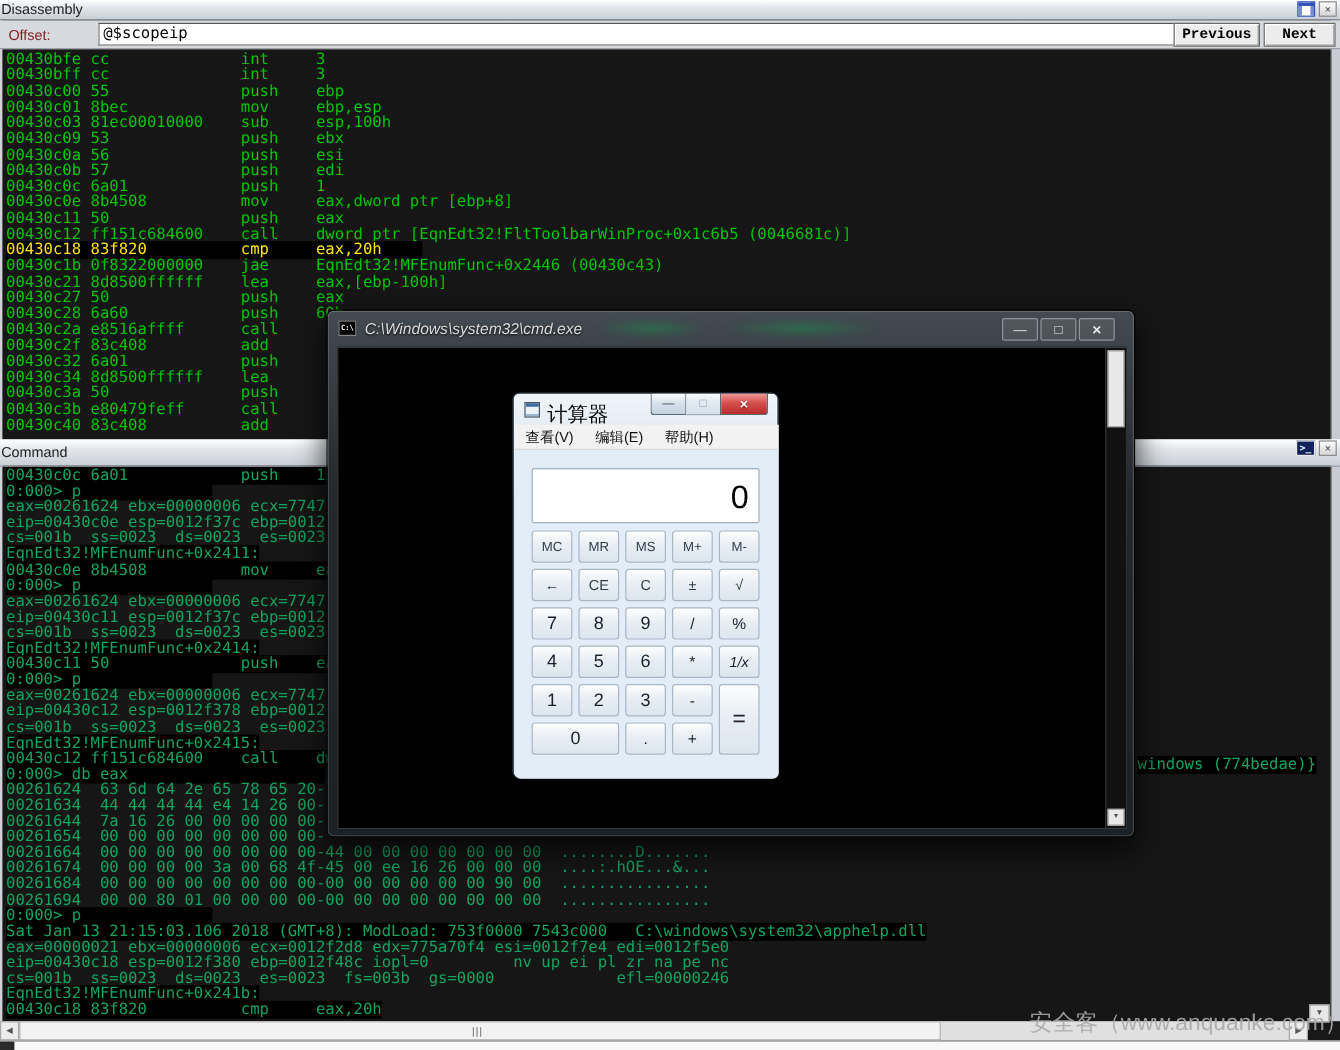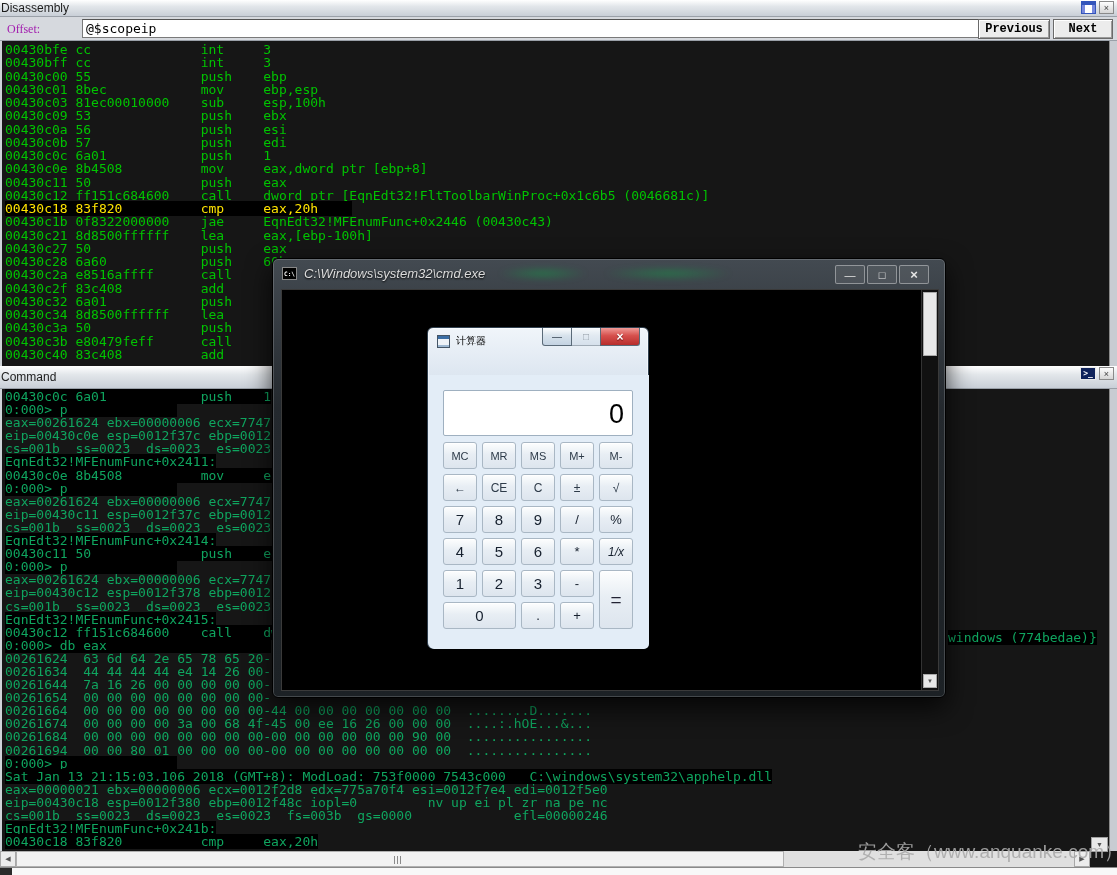--- a/index.html
+++ b/index.html
@@ -17,21 +17,21 @@
   .hdr-btn{width:15px;height:13px;background:linear-gradient(#fdfdfd,#d6d6d6);border:1px solid #8a8a8a;
       display:flex;align-items:center;justify-content:center;font-size:9px;color:#444;box-sizing:border-box;}
   .dash-icon{width:15px;height:13px;background:#fff;border:1px solid #3355bb;box-sizing:border-box;
       box-shadow:inset 0 3px 0 #3355bb, inset 3px 0 0 #7788dd, inset -3px 0 0 #7788dd;}
   .term-icon{width:16px;height:13px;background:#10235a;border:1px solid #e8e8e8;color:#fff;
       font:bold 8px "DejaVu Sans Mono",monospace;display:flex;align-items:center;justify-content:center;box-sizing:border-box;}
 
   
   #offset-bar{top:17px;left:0;width:1117px;height:24px;background:#d6d9de;border-bottom:1px solid #9aa0a8;
       box-sizing:border-box;z-index:3;}
-  #offset-label{left:7px;top:5px;font-size:12px;color:#a21caf;font-family:Liberation Serif, serif;}
+  #offset-label{left:7px;top:5px;font-size:12px;color:#7f1d1d;}
   #offset-input{left:44px;top:2px;width:928px;height:19px;background:#fff;border:1px solid #7a7a7a;
       border-top-color:#555;font:13px "DejaVu Sans Mono",monospace;padding:0 3px;box-sizing:border-box;color:#000;margin-left:38px;}
   .tool-btn{top:2px;height:20px;background:#ececec;border:1px solid #6a6a6a;
       box-shadow:inset 1px 1px 0 #ffffff, inset -1px -1px 0 #9a9a9a;
       font:bold 12px "Liberation Mono",monospace;color:#000;display:flex;align-items:center;justify-content:center;box-sizing:border-box;}
   #btn-prev{left:978px;width:72px;}
   #btn-next{left:1053px;width:60px;}
 
   
   #dis-list{top:41px;left:0;width:1117px;height:325px;background:#161616;z-index:1;
@@ -79,21 +79,21 @@
   #cmd-vthumb{position:absolute;right:1px;top:2px;width:14px;height:64px;background:#e8e8e8;border:1px solid #aaa;box-sizing:border-box;}
   #cmd-vdown{position:absolute;right:1px;bottom:2px;width:14px;height:14px;background:#e8e8e8;border:1px solid #aaa;
       font-size:6px;color:#555;display:flex;align-items:center;justify-content:center;box-sizing:border-box;}
 
   
   #calc{left:427px;top:327px;width:222px;height:322px;z-index:20;border-radius:6px;
       background:linear-gradient(#f0f5fa,#ccd9e8 28%,#c2d2e4);border:1px solid #30404f;
       box-shadow:0 6px 18px rgba(0,0,0,.65), inset 0 0 0 1px rgba(255,255,255,.55);box-sizing:border-box;}
   #calc-icon{left:9px;top:7px;width:13px;height:13px;background:#eef3f8;border:1px solid #456;box-sizing:border-box;
       box-shadow:inset 0 3px 0 #3b6ea5, inset 0 -2px 0 #9db8d2;}
-  #calc-title{left:28px;top:6px;font-size:10px;color:#000;}
+  #calc-title{left:28px;top:6px;font-size:17px;color:#000;}
   #calc-caption-btns{position:absolute;right:8px;top:0;display:flex;}
   .ccap{height:18px;border:1px solid #5a6a78;border-top:none;background:linear-gradient(#fdfefe,#d7e2ec 45%,#c4d3e2);
       color:#34414e;font-size:10px;display:flex;align-items:center;justify-content:center;box-sizing:border-box;}
   #calc-min{width:30px;border-radius:0 0 0 3px;}
   #calc-max{width:28px;opacity:.5;border-left:none;border-right:none;}
   #calc-close{width:40px;border-radius:0 0 3px 0;background:linear-gradient(#f09a96,#d6504d 45%,#b72d2c);
       color:#fff;font-weight:bold;font-size:12px;text-shadow:0 1px 1px #6b0f0f;}
   #calc-menubar{left:1px;top:26px;width:220px;height:21px;background:#f2f2f2;border-bottom:1px solid #d8d8d8;
       display:flex;align-items:center;font-size:12px;color:#111;box-sizing:border-box;}
   .menu-item{padding:0 9px;}
@@ -184,20 +184,25 @@
 </div>
 
 <div class="abs" id="calc">
   <span class="abs" id="calc-icon"></span>
   <span class="abs" id="calc-title">计算器</span>
   <span id="calc-caption-btns">
     <span class="ccap" id="calc-min">—</span>
     <span class="ccap" id="calc-max">□</span>
     <span class="ccap" id="calc-close">×</span>
   </span>
+  <div class="abs" id="calc-menubar">
+      <span class="menu-item">查看(V)</span>
+      <span class="menu-item">编辑(E)</span>
+      <span class="menu-item">帮助(H)</span>
+    </div>
   <div class="abs" id="calc-body">
     <div class="abs" id="calc-display">0</div>
     <div class="abs" id="calc-grid">
         <div class="cbtn mem" style="grid-area: mc; text-align: center;">MC</div>
         <div class="cbtn mem" style="grid-area: mr;">MR</div>
         <div class="cbtn mem" style="grid-area: ms;">MS</div>
         <div class="cbtn mem" style="grid-area: mp;">M+</div>
         <div class="cbtn mem" style="grid-area: mm;">M-</div>
         <div class="cbtn ctl" style="grid-area: bk;">←</div>
         <div class="cbtn ctl" style="grid-area: ce;">CE</div>

